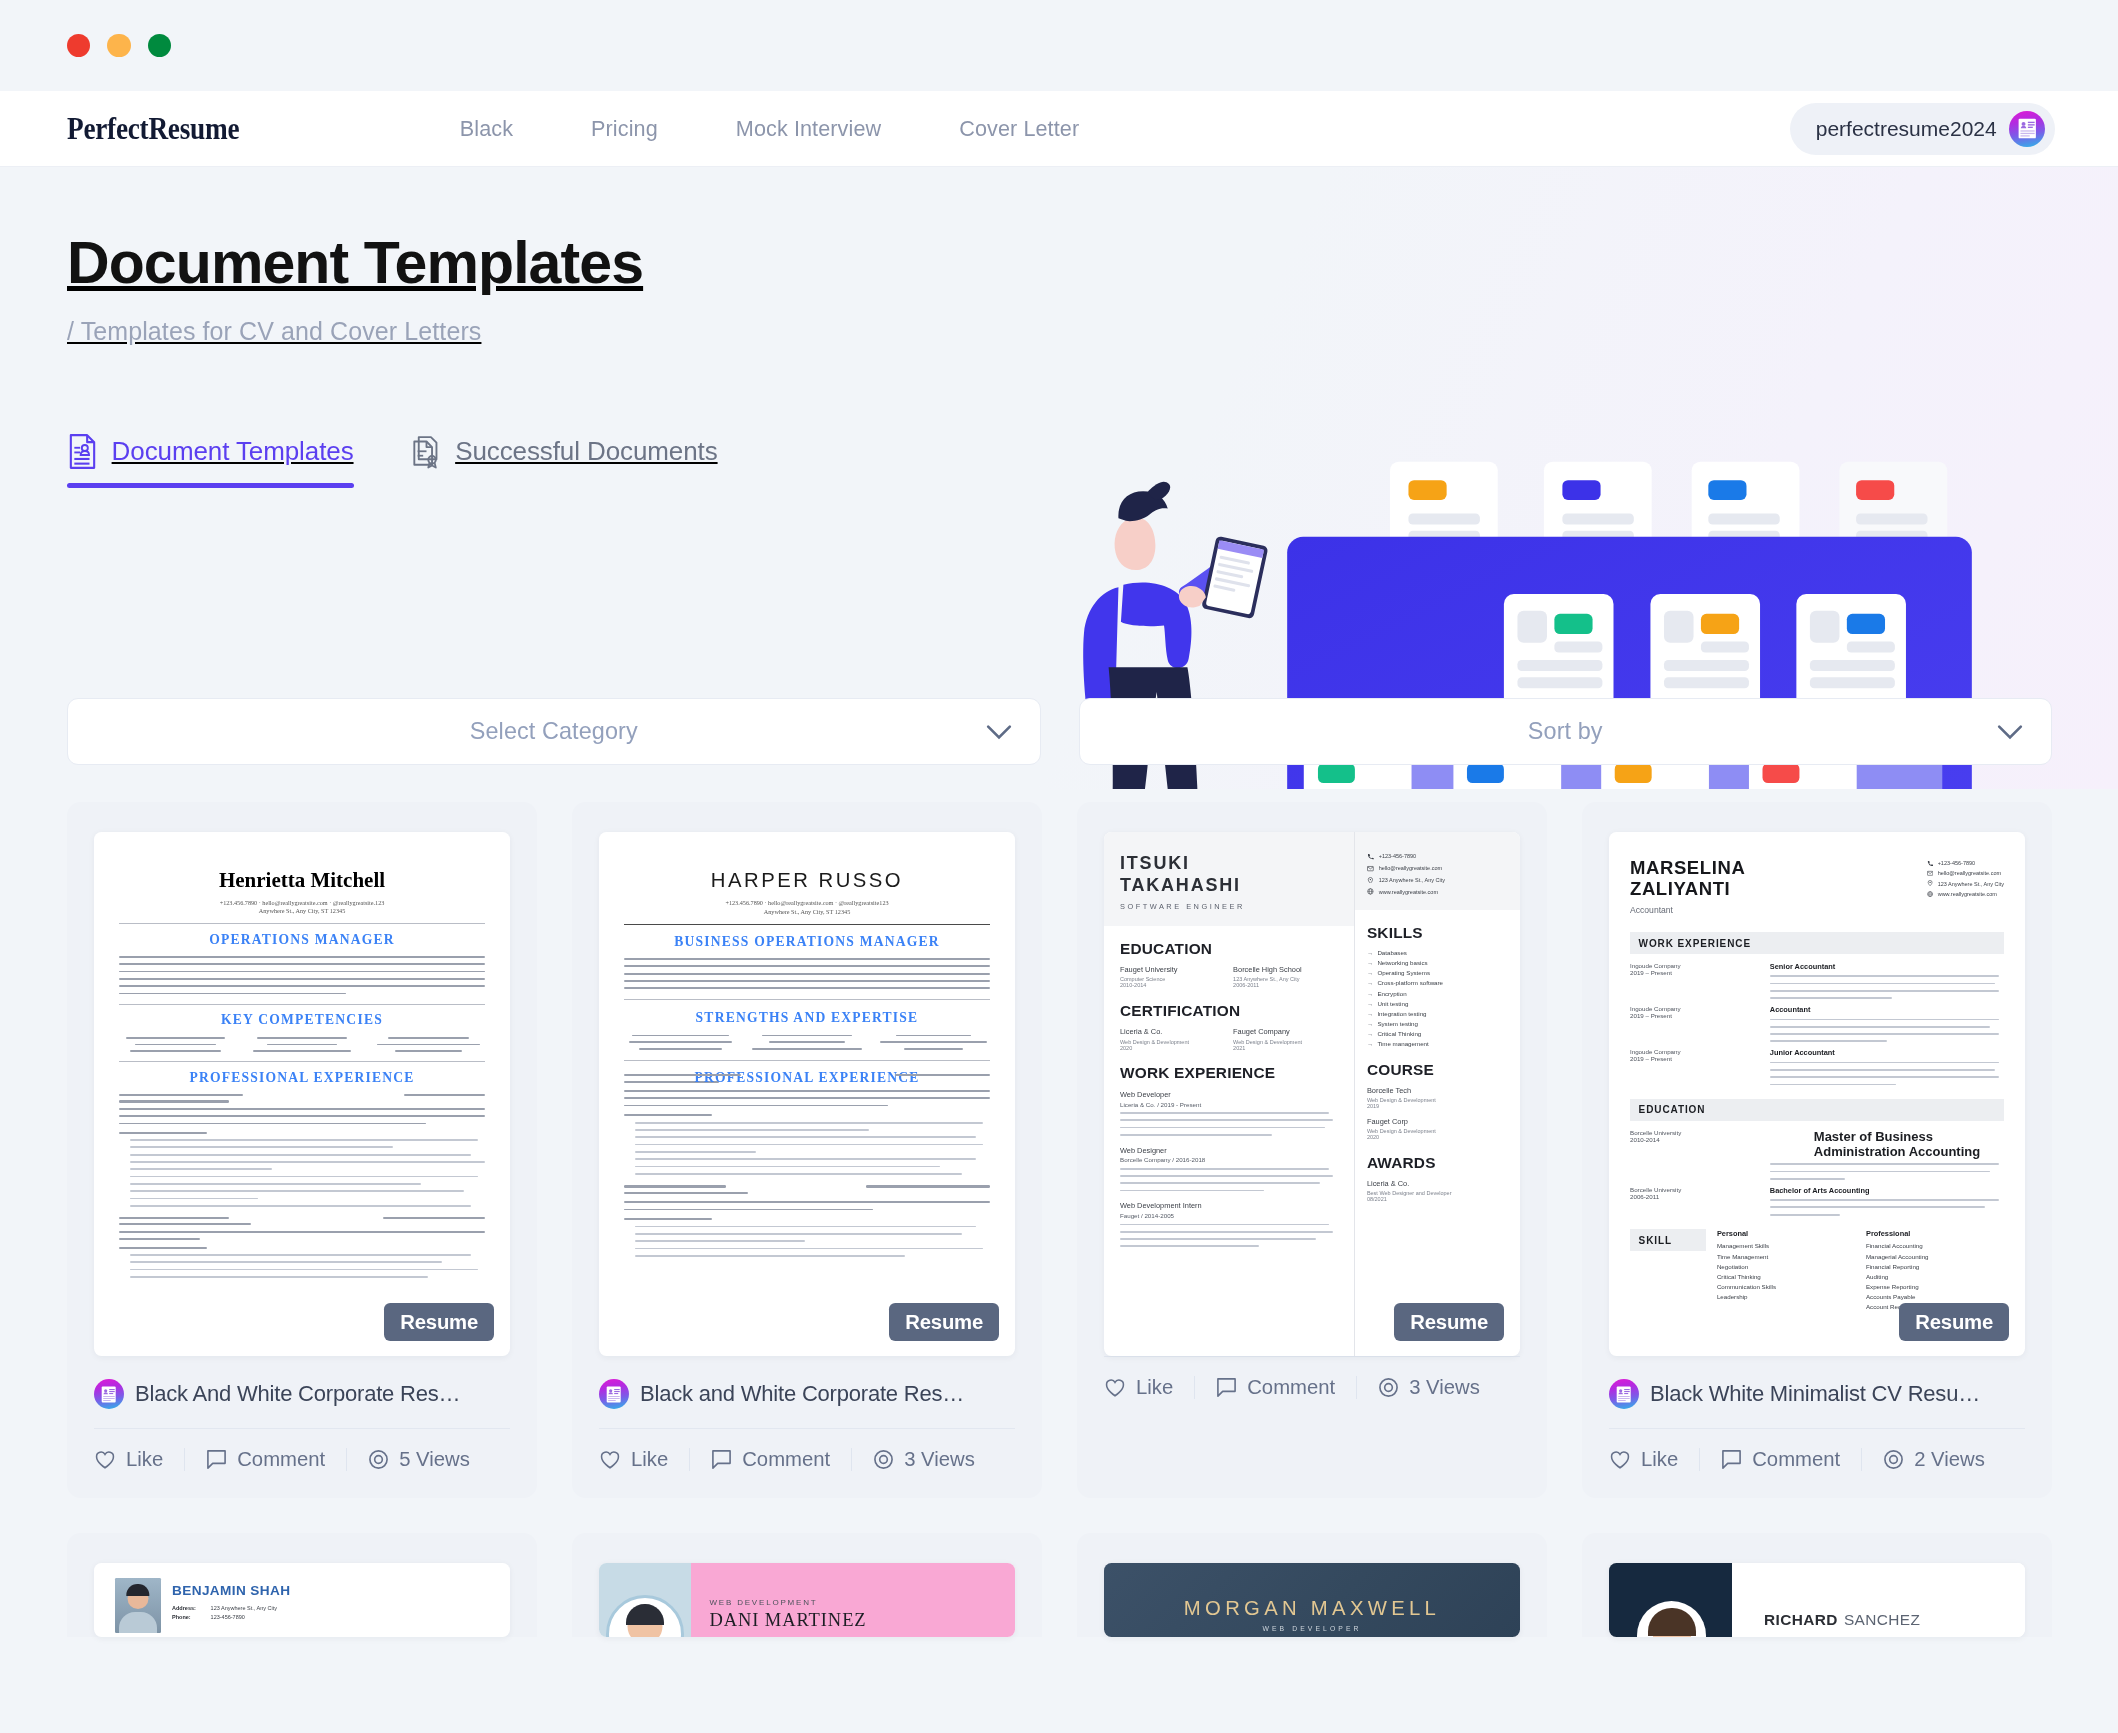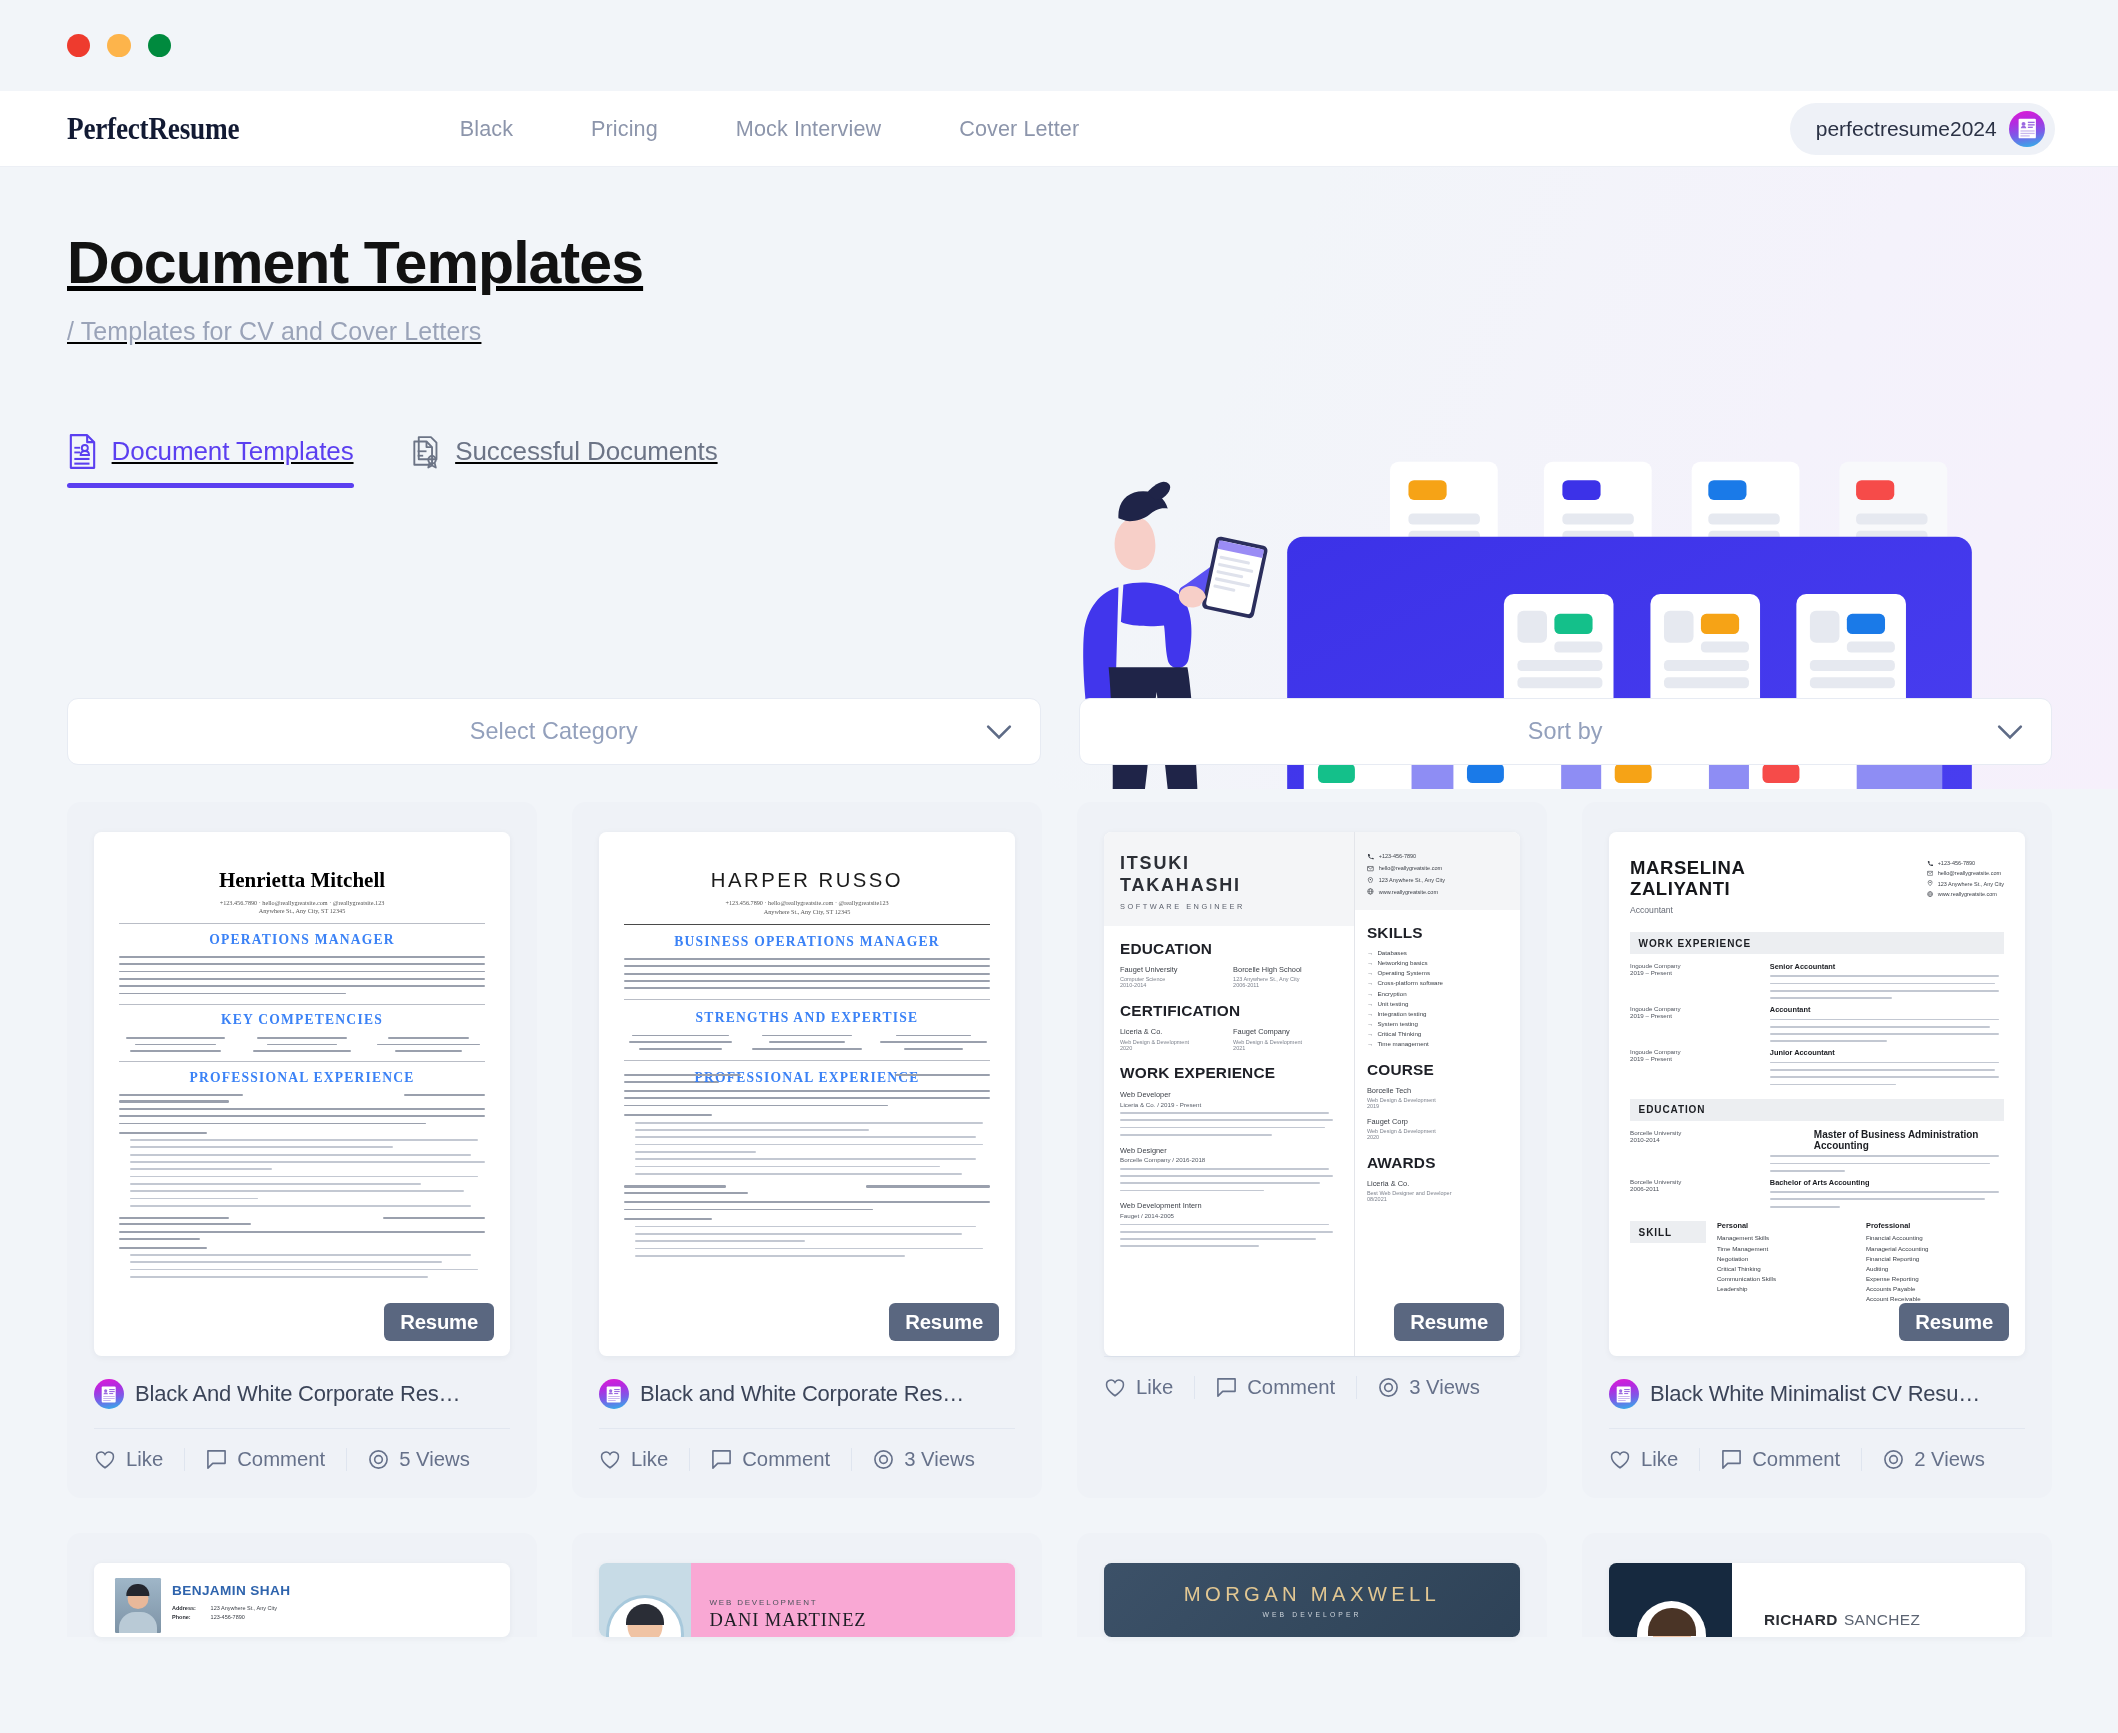--- a/index.html
+++ b/index.html
@@ -891,21 +891,21 @@
                 </div>
             </div>
 
             <div style="background:#eceef1;padding:5.5px 8.6px;margin-top:13.6px;font-weight:bold;font-size:10px;letter-spacing:0.9px;color:#1b1d22;">EDUCATION</div>
             <div style="display:grid;grid-template-columns:0.55fr 1fr;gap:6.2px 11px;margin-top:8px;">
               <div>
                   <div style="font-size:6.2px;color:#4d525c;">Borcelle University</div>
                   <div style="font-size:6.2px;color:#4d525c;">2010-2014</div>
                 </div>
               <div>
-                  <div style="font-size:10px;font-weight:bold;color:#1b1d22;padding-left:44px;">Master of Business Administration Accounting</div>
+                  <div style="font-size:13px;font-weight:bold;color:#1b1d22;padding-left:44px;">Master of Business Administration Accounting</div>
                 <div class="rows" style="margin-top:4.3px;">
                     <div class="r-line lt" style="width:98%"></div>
                     <div class="r-line lt" style="width:94%"></div>
                     <div class="r-line lt" style="width:32%"></div>
                   </div>
                 </div>
               <div>
                   <div style="font-size:6.2px;color:#4d525c;">Borcelle University</div>
                   <div style="font-size:6.2px;color:#4d525c;">2006-2011</div>
                 </div>
@@ -1053,21 +1053,21 @@
             <div style="flex:1;background:#f9a8d4;padding:35px 18.5px 0;">
               <div style="font-size:8px;letter-spacing:1.8px;color:#4d525c;">WEB DEVELOPMENT</div>
               <div style="font-family:'Liberation Serif',serif;font-size:18.5px;letter-spacing:0.9px;color:#1c1e24;margin-top:3.7px;">DANI MARTINEZ</div>
             </div>
           </div>
         </div>
       </div>
 
       <div class="card2">
         <div class="thumb2">
-          <div style="height:100%;background:linear-gradient(135deg,#3c5168 0%,#34495e 55%,#2e4257 100%);display:flex;flex-direction:column;align-items:center;justify-content:flex-end;padding-bottom:19px;">
+          <div style="height:100%;background:linear-gradient(135deg,#3c5168 0%,#34495e 55%,#2e4257 100%);display:flex;flex-direction:column;align-items:center;justify-content:flex-end;padding-bottom:5px;">
             <div style="font-size:20.3px;letter-spacing:4.3px;color:#e2c792;">MORGAN MAXWELL</div>
             <div style="font-size:6.8px;letter-spacing:3.1px;color:#cfd6dd;margin-top:5px;">WEB DEVELOPER</div>
           </div>
         </div>
       </div>
 
       <div class="card2">
         <div class="thumb2">
           <div style="display:flex;height:100%;">
             <div style="width:123px;background:#16293f;position:relative;overflow:hidden;flex-shrink:0;">

